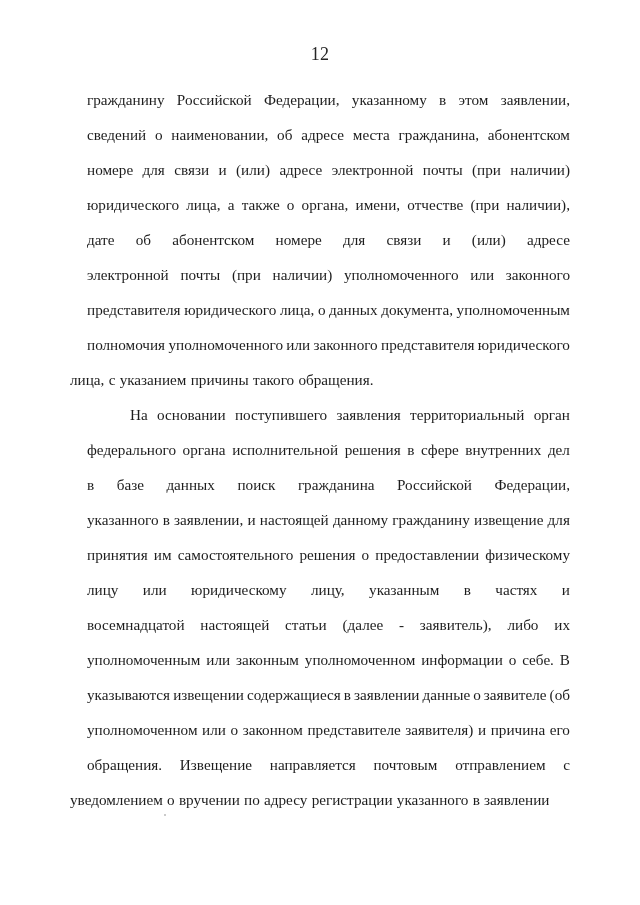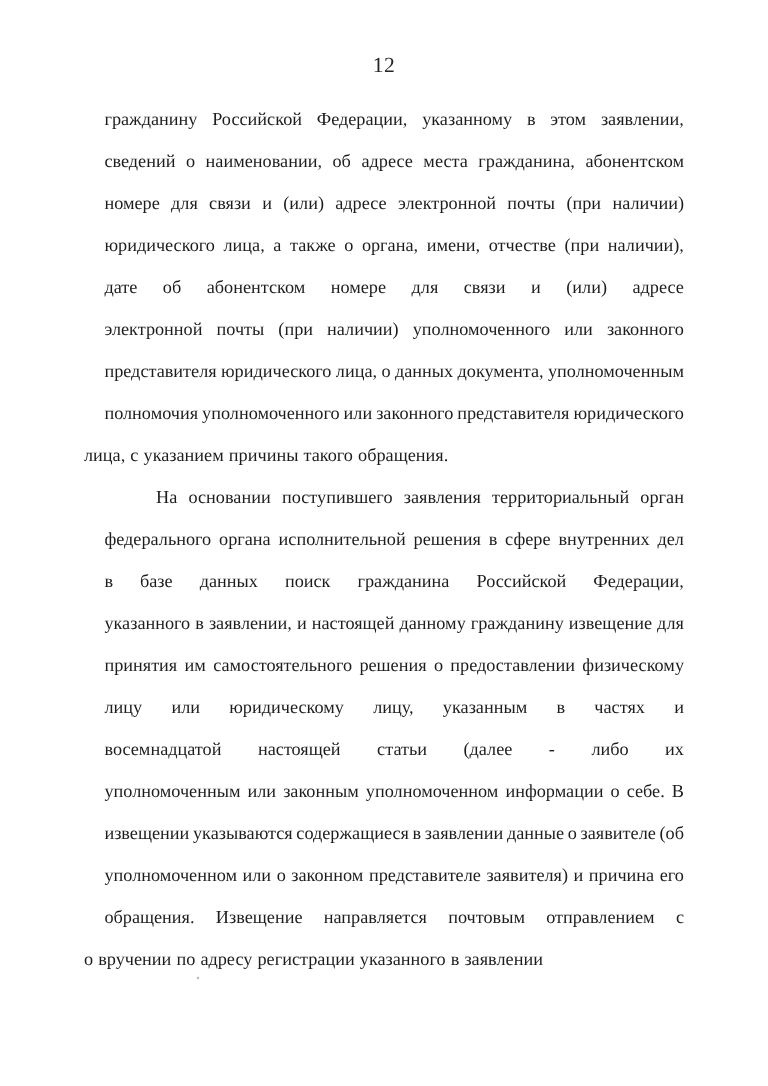--- a/index.html
+++ b/index.html
@@ -96,24 +96,24 @@
         <div class="line justify"><span class="w">полномочия</span><span class="w">уполномоченного</span><span class="w">или</span><span class="w">законного</span><span class="w">представителя</span><span class="w">юридического</span></div>
         <div class="line last"><span class="w">лица,</span><span class="w">с</span><span class="w">указанием</span><span class="w">причины</span><span class="w">такого</span><span class="w">обращения.</span></div>
       </div>
     <div class="para">
         <div class="line justify indent"><span class="w">На</span><span class="w">основании</span><span class="w">поступившего</span><span class="w">заявления</span><span class="w">территориальный</span><span class="w">орган</span></div>
         <div class="line justify"><span class="w">федерального</span><span class="w">органа</span><span class="w">исполнительной</span><span class="w">решения</span><span class="w">в</span><span class="w">сфере</span><span class="w">внутренних</span><span class="w">дел</span></div>
         <div class="line justify"><span class="w">в</span><span class="w">базе</span><span class="w">данных</span><span class="w">поиск</span><span class="w">гражданина</span><span class="w">Российской</span><span class="w">Федерации,</span></div>
         <div class="line justify"><span class="w">указанного</span><span class="w">в</span><span class="w">заявлении,</span><span class="w">и</span><span class="w">настоящей</span><span class="w">данному</span><span class="w">гражданину</span><span class="w">извещение</span><span class="w">для</span></div>
         <div class="line justify"><span class="w">принятия</span><span class="w">им</span><span class="w">самостоятельного</span><span class="w">решения</span><span class="w">о</span><span class="w">предоставлении</span><span class="w">физическому</span></div>
         <div class="line justify"><span class="w">лицу</span><span class="w">или</span><span class="w">юридическому</span><span class="w">лицу,</span><span class="w">указанным</span><span class="w">в</span><span class="w">частях</span><span class="w">и</span></div>
-        <div class="line justify"><span class="w">восемнадцатой</span><span class="w">настоящей</span><span class="w">статьи</span><span class="w">(далее</span><span class="w">-</span><span class="w">либо</span><span class="w">их</span></div>
+        <div class="line justify"><span class="w">восемнадцатой</span><span class="w">настоящей</span><span class="w">статьи</span><span class="w">(далее</span><span class="w">-</span><span class="w">заявитель),</span><span class="w">либо</span><span class="w">их</span></div>
         <div class="line justify"><span class="w">уполномоченным</span><span class="w">или</span><span class="w">законным</span><span class="w">уполномоченном</span><span class="w">информации</span><span class="w">о</span><span class="w">себе.</span><span class="w">В</span></div>
-        <div class="line justify"><span class="w">извещении</span><span class="w">указываются</span><span class="w">содержащиеся</span><span class="w">в</span><span class="w">заявлении</span><span class="w">данные</span><span class="w">о</span><span class="w">заявителе</span><span class="w">(об</span></div>
+        <div class="line justify"><span class="w">указываются</span><span class="w">извещении</span><span class="w">содержащиеся</span><span class="w">в</span><span class="w">заявлении</span><span class="w">данные</span><span class="w">о</span><span class="w">заявителе</span><span class="w">(об</span></div>
         <div class="line justify"><span class="w">уполномоченном</span><span class="w">или</span><span class="w">о</span><span class="w">законном</span><span class="w">представителе</span><span class="w">заявителя)</span><span class="w">и</span><span class="w">причина</span><span class="w">его</span></div>
         <div class="line justify"><span class="w">обращения.</span><span class="w">Извещение</span><span class="w">направляется</span><span class="w">почтовым</span><span class="w">отправлением</span><span class="w">с</span></div>
-        <div class="line last"><span class="w">о</span><span class="w">вручении</span><span class="w">по</span><span class="w">адресу</span><span class="w">регистрации</span><span class="w">указанного</span><span class="w">в</span><span class="w">заявлении</span></div>
+        <div class="line last"><span class="w">уведомлением</span><span class="w">о</span><span class="w">вручении</span><span class="w">по</span><span class="w">адресу</span><span class="w">регистрации</span><span class="w">указанного</span><span class="w">в</span><span class="w">заявлении</span></div>
       </div>
   </div>
 
   <div class="speck"></div>
 
 </div>
 
 </body></html>

